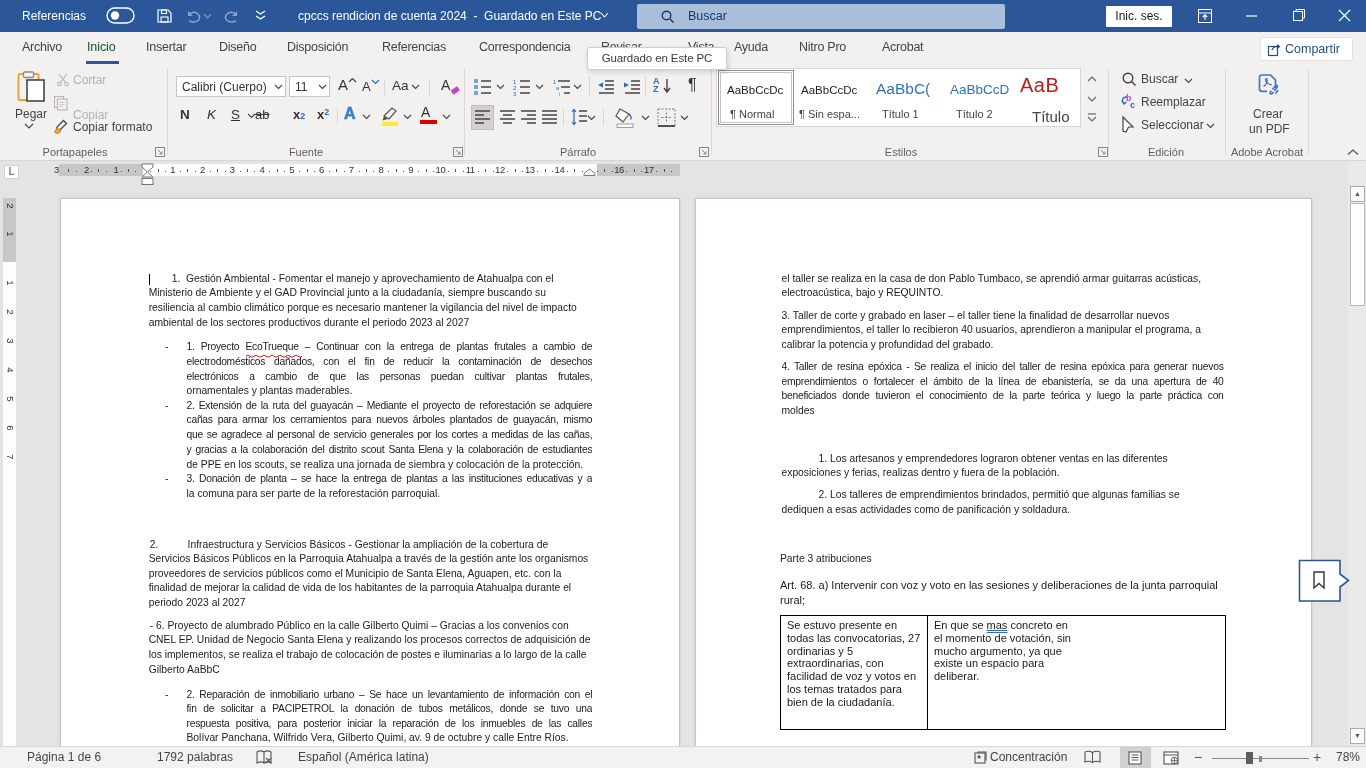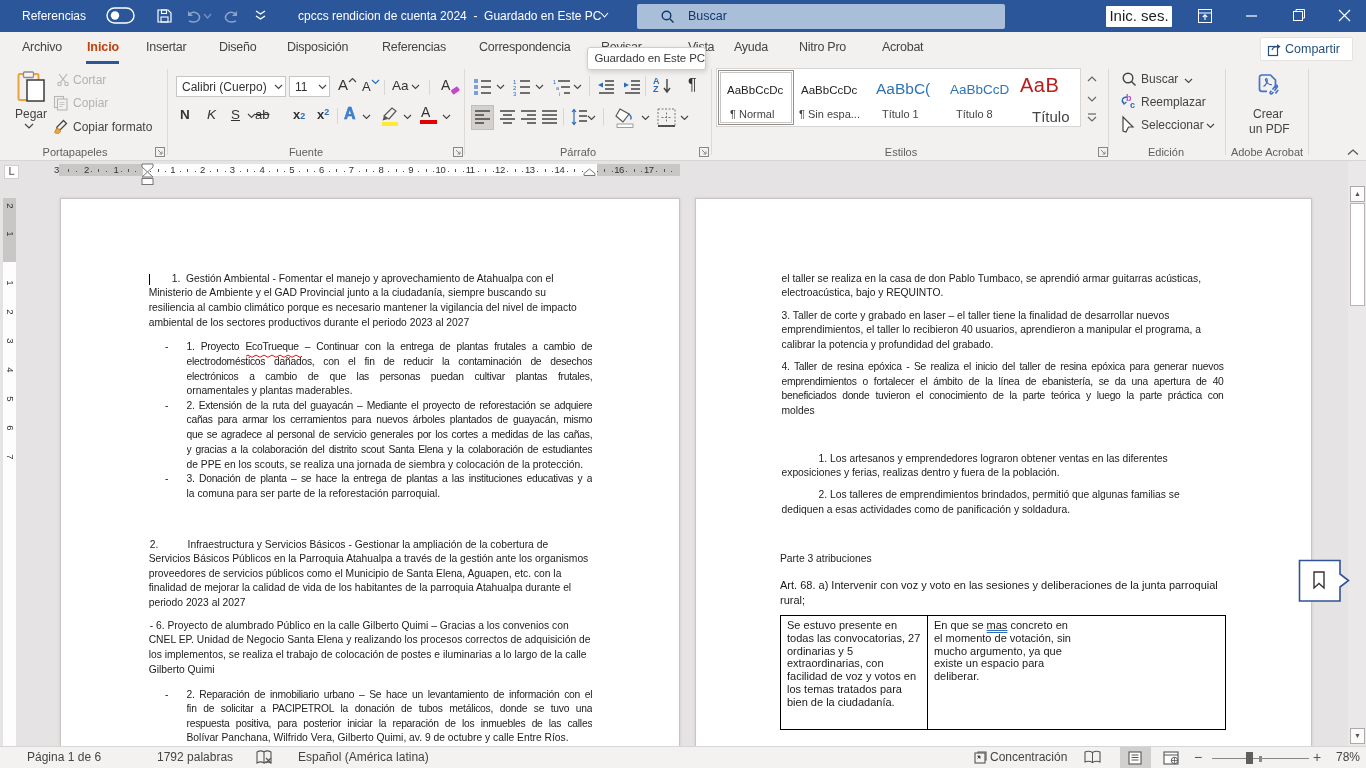--- a/index.html
+++ b/index.html
@@ -1,20 +1,20 @@
 <!DOCTYPE html>
 <html><head><meta charset="utf-8">
 <style>
 *{margin:0;padding:0;box-sizing:border-box}
 html,body{width:1366px;height:768px;overflow:hidden}
 body{font-family:"Liberation Sans",sans-serif;position:relative;background:#e5e3e3}
 #titlebar{position:absolute;left:0;top:0;width:1366px;height:32px;background:#2b579a}
 #titlebar .t{position:absolute;font-size:12px;color:#fff;white-space:pre}
 #searchbox{position:absolute;left:637px;top:4px;width:368px;height:25px;background:#a9bed9;border-radius:2px;color:#13386b;font-size:12.5px;line-height:25px}
-#inicses{position:absolute;left:1106px;top:6px;width:66px;height:21px;background:#fff;color:#1d1d1d;font-size:15px;text-align:center;line-height:20px;border-radius:1px}
+#inicses{position:absolute;left:1106px;top:6px;width:66px;height:21px;background:#fff;color:#1d1d1d;font-size:12px;text-align:center;line-height:20px;border-radius:1px}
 #tabrow{position:absolute;left:0;top:32px;width:1366px;height:32px;background:#f3f1f0}
 .tab{position:absolute;top:0;height:32px;line-height:31px;font-size:12.5px;color:#444;white-space:nowrap;letter-spacing:-.25px}
 #inicio-ul{position:absolute;left:86px;top:61px;width:33px;height:3px;background:#2b579a}
 #compartir{position:absolute;left:1260px;top:37px;width:93px;height:24px;background:#fff;border:1px solid #e4e2e0;border-radius:2px;color:#28507c;font-size:12.5px;line-height:22px}
 #ribbon{position:absolute;left:0;top:64px;width:1366px;height:97px;background:#f3f1f0;border-bottom:1px solid #d8d6d4}
 .gsep{position:absolute;top:69px;height:86px;width:1px;background:#dcdad8}
 .glabel{position:absolute;top:146px;font-size:11px;color:#605e5c;white-space:nowrap;width:200px;margin-left:-100px;text-align:center}
 .rlbl{position:absolute;font-size:12px;color:#444;white-space:nowrap}
 .rgray{color:#b4b2b0}
 svg{position:absolute;overflow:visible}
@@ -35,21 +35,21 @@
 .sbtn{position:absolute;left:2px;width:15px;height:16px;background:#fbfbfb;border:1px solid #ababa9;color:#555;font-size:7px;text-align:center;line-height:14px}
 #sthumb{position:absolute;left:2px;top:42px;width:15px;height:103px;background:#fff;border:1px solid #b8b6b4}
 #statusbar{position:absolute;left:0;top:746px;width:1366px;height:22px;background:#f4f2f1;border-top:1px solid #d8d6d4;font-size:12px;color:#444;z-index:50}
 #statusbar .s{position:absolute;top:0;height:22px;line-height:20px;white-space:nowrap}
 .dt{position:absolute;color:#222;font-size:10.3px;line-height:14.6px;white-space:pre;z-index:10}
 .jl{white-space:normal;text-align:justify;text-align-last:justify;overflow:hidden;height:14.6px;line-height:14.6px;letter-spacing:-.25px;word-spacing:.05px;z-index:10;position:absolute;color:#222;font-size:10.3px}
 .at{position:absolute;color:#1a1a1a;font-size:11px;line-height:15.8px;white-space:pre;z-index:10}
 #tbl{position:absolute;left:780px;top:615px;width:446px;height:115px;border:1px solid #000;display:flex;z-index:10;background:#fff}
 #tbl .c{border-right:1px solid #000;font-size:11px;line-height:12.75px;color:#1a1a1a;padding:3px 5px 0 6px;overflow:hidden;white-space:pre}
 #tbl .c:last-child{border-right:none}
-#tooltip{position:absolute;left:587px;top:47px;width:119px;height:23px;background:#fff;border:1px solid #cecccc;border-radius:3px;box-shadow:1px 2px 5px rgba(0,0,0,.15);font-size:11.5px;color:#3b3a39;text-align:right;line-height:21px;z-index:60;white-space:nowrap;letter-spacing:-.1px}
+#tooltip{position:absolute;left:587px;top:47px;width:140px;height:23px;background:#fff;border:1px solid #cecccc;border-radius:3px;box-shadow:1px 2px 5px rgba(0,0,0,.15);font-size:11.5px;color:#3b3a39;text-align:center;line-height:21px;z-index:60;white-space:nowrap;letter-spacing:-.1px}
 .selbtn{position:absolute;background:#d4d0ce;border:1px solid #c2beba}
 </style></head>
 <body>
 <div id="titlebar">
  <span class="t" style="left:22px;top:9px">Referencias</span>
  <svg style="left:106px;top:7px" width="29" height="17">
       <rect x="1" y="1" width="27" height="15" rx="7.5" fill="none" stroke="#fff" stroke-width="1.4"></rect>
       <circle cx="9" cy="8.5" r="4.2" fill="#fff"></circle>
     </svg>
  <svg style="left:157px;top:9px" width="15" height="14" viewBox="0 0 15 14">
@@ -94,21 +94,21 @@
  <svg style="left:1293px;top:9px" width="12" height="12">
       <rect x=".5" y="2.5" width="9" height="9" fill="none" stroke="#fff" stroke-width="1"></rect>
       <path d="M3 2.5V.5h8.5V9h-2" fill="none" stroke="#fff" stroke-width="1"></path>
     </svg>
  <svg style="left:1339px;top:10px" width="11" height="11">
       <path d="M0 0l11 11M11 0L0 11" stroke="#fff" stroke-width="1.2"></path>
     </svg>
 </div>
 <div id="tabrow">
  <span class="tab" style="left:22px">Archivo</span>
- <span class="tab" style="left:87px;color:#c2410c;font-weight:700;letter-spacing:-.1px">Inicio</span>
+ <span class="tab" style="left:87px;color:#14532d;font-weight:400;letter-spacing:-.1px">Inicio</span>
  <span class="tab" style="left:146px">Insertar</span>
  <span class="tab" style="left:219px">Diseño</span>
  <span class="tab" style="left:287px">Disposición</span>
  <span class="tab" style="left:382px">Referencias</span>
  <span class="tab" style="left:479px">Correspondencia</span>
  <span class="tab" style="left:601px">Revisar</span>
  <span class="tab" style="left:688px">Vista</span>
  <span class="tab" style="left:734px">Ayuda</span>
  <span class="tab" style="left:799px">Nitro Pro</span>
  <span class="tab" style="left:882px">Acrobat</span>
@@ -133,21 +133,21 @@
     <path d="M2 1l7 9M10 1L3 10" stroke="#b8b6b4" stroke-width="1.2" fill="none"></path>
     <circle cx="2.5" cy="11" r="1.7" fill="none" stroke="#b8b6b4" stroke-width="1.1"></circle>
     <circle cx="9.5" cy="11" r="1.7" fill="none" stroke="#b8b6b4" stroke-width="1.1"></circle>
   </svg>
 <span class="rlbl rgray" style="left:73px;top:73px">Cortar</span>
 <svg style="left:54px;top:96px" width="14" height="14">
     <rect x=".5" y=".5" width="9" height="11" fill="none" stroke="#b8b6b4" stroke-width="1.1"></rect>
     <rect x="3.5" y="3" width="9.5" height="11" fill="#f3f1f0" stroke="#b8b6b4" stroke-width="1.1"></rect>
     <path d="M5.5 6.5h5M5.5 8.5h5M5.5 10.5h3" stroke="#c9c7c5" stroke-width="1"></path>
   </svg>
-<span class="rlbl rgray" style="left:73px;top:96px">Copiar</span>
+<span class="rlbl rgray" style="left:73px;top:108px">Copiar</span>
 <svg style="left:53px;top:119px" width="17" height="16" viewBox="0 0 17 16">
     <path d="M10.5 1.5l3 3-6.5 6.5-3.5.5.5-3.5z" fill="none" stroke="#444" stroke-width="1.3"></path>
     <path d="M3.5 9.5l-2 4c2.5 1.5 5 1.5 6-1l-1-2.5z" fill="#eda63f" stroke="#c27f1e" stroke-width=".8"></path>
   </svg>
 <span class="rlbl" style="left:73px;top:120px">Copiar formato</span>
 <span class="glabel" style="left:75px">Portapapeles</span>
 <svg style="left:155px;top:147px" width="10" height="10">
     <rect x=".5" y=".5" width="9" height="9" fill="none" stroke="#8a8886" stroke-width="1"></rect>
     <path d="M3 3l4 4M7 4.5V7H4.5" fill="none" stroke="#8a8886" stroke-width="1"></path>
   </svg>
@@ -301,21 +301,21 @@
 
 <div style="position:absolute;left:716px;top:68px;width:365px;height:59px;background:#fff;border:1px solid #d8d6d4"></div>
 <div style="position:absolute;left:718px;top:70px;width:76px;height:55px;background:#fff;border:1px solid #928f8d;box-shadow:inset 0 0 0 1px #fff,inset 0 0 0 2px #c8c6c4"></div>
 <span style="position:absolute;left:727px;top:84px;font-size:11.5px;color:#222;white-space:nowrap">AaBbCcDc</span>
 <span style="position:absolute;left:730px;top:108px;font-size:11px;color:#444;white-space:nowrap">¶ Normal</span>
 <span style="position:absolute;left:801px;top:84px;font-size:11.5px;color:#222;white-space:nowrap">AaBbCcDc</span>
 <span style="position:absolute;left:799px;top:108px;font-size:11px;color:#444;white-space:nowrap">¶ Sin espa...</span>
 <span style="position:absolute;left:876px;top:80px;font-size:15.5px;color:#2e74b5;white-space:nowrap">AaBbC(</span>
 <span style="position:absolute;left:882px;top:108px;font-size:11px;color:#444;white-space:nowrap">Título 1</span>
 <span style="position:absolute;left:950px;top:82px;font-size:13.5px;color:#2e74b5;white-space:nowrap">AaBbCcD</span>
-<span style="position:absolute;left:956px;top:108px;font-size:11px;color:#444;white-space:nowrap">Título 8</span>
+<span style="position:absolute;left:956px;top:108px;font-size:11px;color:#444;white-space:nowrap">Título 2</span>
 <span style="position:absolute;left:1020px;top:74px;font-size:20px;color:#b91c1c;white-space:nowrap;letter-spacing:.5px">AaB</span>
 <span style="position:absolute;left:1032px;top:108px;font-size:15px;color:#444;white-space:nowrap">Título</span>
 <svg style="left:1088px;top:76px" width="8" height="6">
     <path d="M0 5l4-4 4 4" fill="none" stroke="#666" stroke-width="1.2"></path>
   </svg>
 <svg style="left:1088px;top:96px" width="8" height="6">
     <path d="M0 1l4 4 4-4" fill="none" stroke="#666" stroke-width="1.2"></path>
   </svg>
 <svg style="left:1088px;top:113px" width="8" height="9">
     <path d="M0 1h8" stroke="#666" stroke-width="1.2"></path>
@@ -499,21 +499,21 @@
     <div class="dt" style="left:165px;top:398.7px">-</div>
     <div class="dt" style="left:165px;top:472.2px">-</div>
     <div class="dt" style="left:149.7px;top:537.5px">2.<span style="display:inline-block;width:29.3px"></span>Infraestructura y Servicios Básicos - Gestionar la ampliación de la cobertura de</div>
     <div class="dt" style="left:148.7px;top:552.0px">Servicios Básicos Públicos en la Parroquia Atahualpa a través de la gestión ante los organismos</div>
     <div class="dt" style="left:148.7px;top:566.6px">proveedores de servicios públicos como el Municipio de Santa Elena, Aguapen, etc. con la</div>
     <div class="dt" style="left:148.7px;top:581.4px">finalidad de mejorar la calidad de vida de los habitantes de la parroquia Atahualpa durante el</div>
     <div class="dt" style="left:148.7px;top:596.3px">periodo 2023 al 2027</div>
     <div class="dt" style="left:149.7px;top:618.9px">- 6. Proyecto de alumbrado Público en la calle Gilberto Quimi – Gracias a los convenios con</div>
     <div class="dt" style="left:148.7px;top:633.4px">CNEL EP. Unidad de Negocio Santa Elena y realizando los procesos correctos de adquisición de</div>
     <div class="dt" style="left:148.7px;top:647.9px">los implementos, se realiza el trabajo de colocación de postes e iluminarias a lo largo de la calle</div>
-    <div class="dt" style="left:148.7px;top:662.5px">Gilberto Quimi</div>
+    <div class="dt" style="left:148.7px;top:662.5px">Gilberto AaBbC</div>
     <div class="jl" style="left:186.5px;top:687.6px;width:405.8px">2. Reparación de inmobiliario urbano – Se hace un levantamiento de información con el</div>
     <div class="jl" style="left:186.5px;top:702.2px;width:405.8px">fin de solicitar a PACIPETROL la donación de tubos metálicos, donde se tuvo una</div>
     <div class="jl" style="left:186.5px;top:716.7px;width:405.8px">respuesta positiva, para posterior iniciar la reparación de los inmuebles de las calles</div>
     <div class="dt" style="left:186.5px;top:731.3px">Bolívar Panchana, Wilfrido Vera, Gilberto Quimi, av. 9 de octubre y calle Entre Ríos.</div>
     <div class="dt" style="left:165px;top:687.6px">-</div>
     <div class="dt" style="left:781.5px;top:271.7px">el taller se realiza en la casa de don Pablo Tumbaco, se aprendió armar guitarras acústicas,</div>
     <div class="dt" style="left:781.5px;top:286.3px">electroacústica, bajo y REQUINTO.</div>
     <div class="dt" style="left:781.5px;top:308.5px">3. Taller de corte y grabado en laser – el taller tiene la finalidad de desarrollar nuevos</div>
     <div class="dt" style="left:781.5px;top:323.1px">emprendimientos, el taller lo recibieron 40 usuarios, aprendieron a manipular el programa, a</div>
     <div class="dt" style="left:781.5px;top:337.7px">calibrar la potencia y profundidad del grabado.</div>

